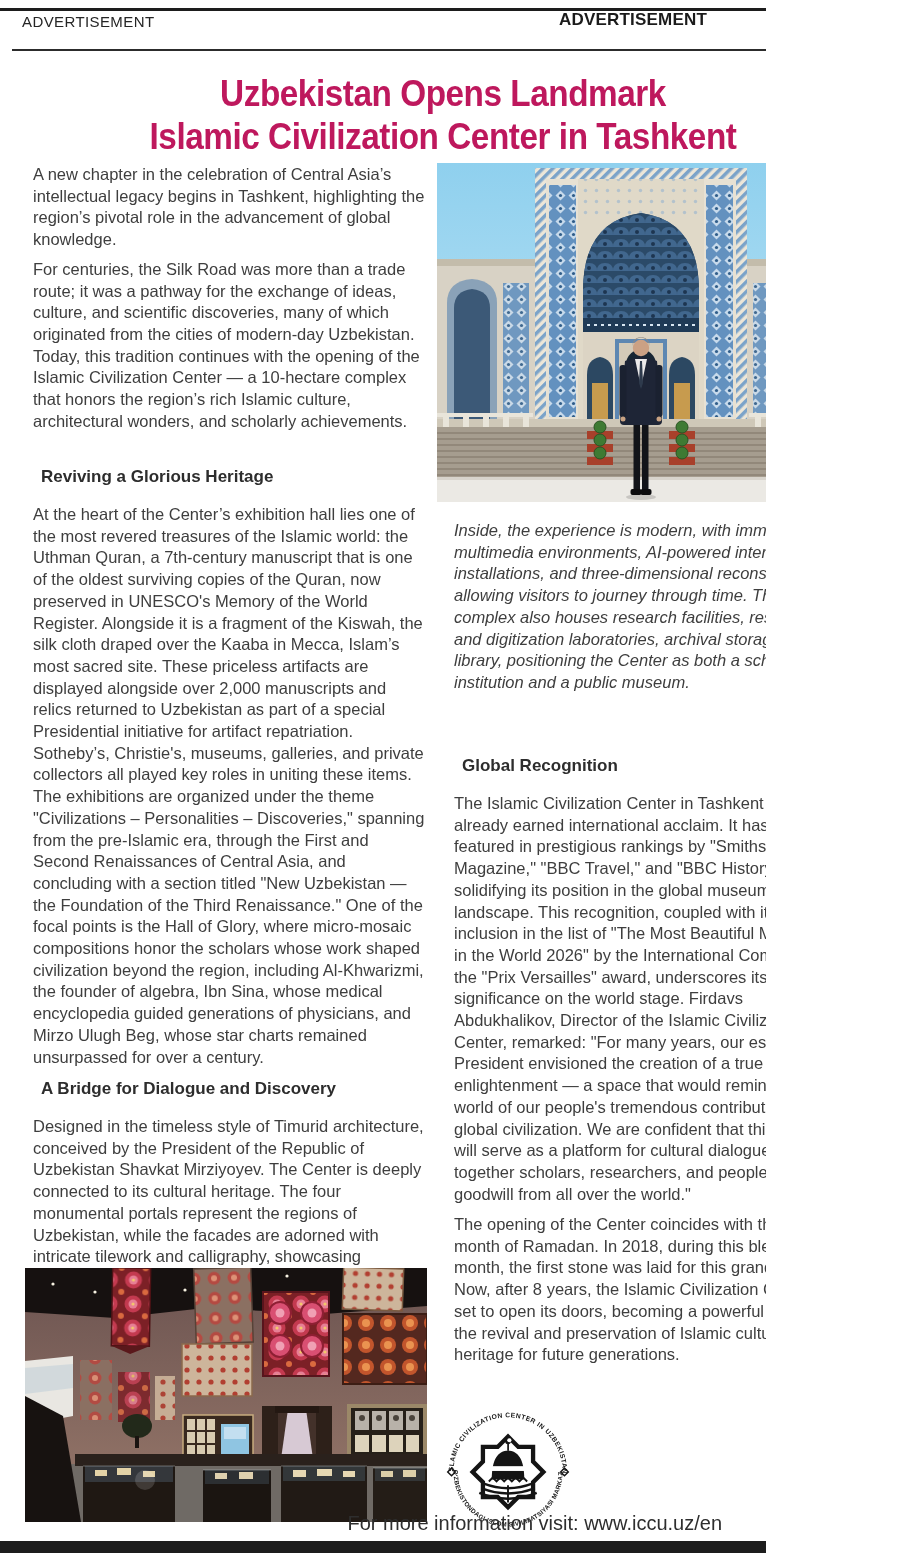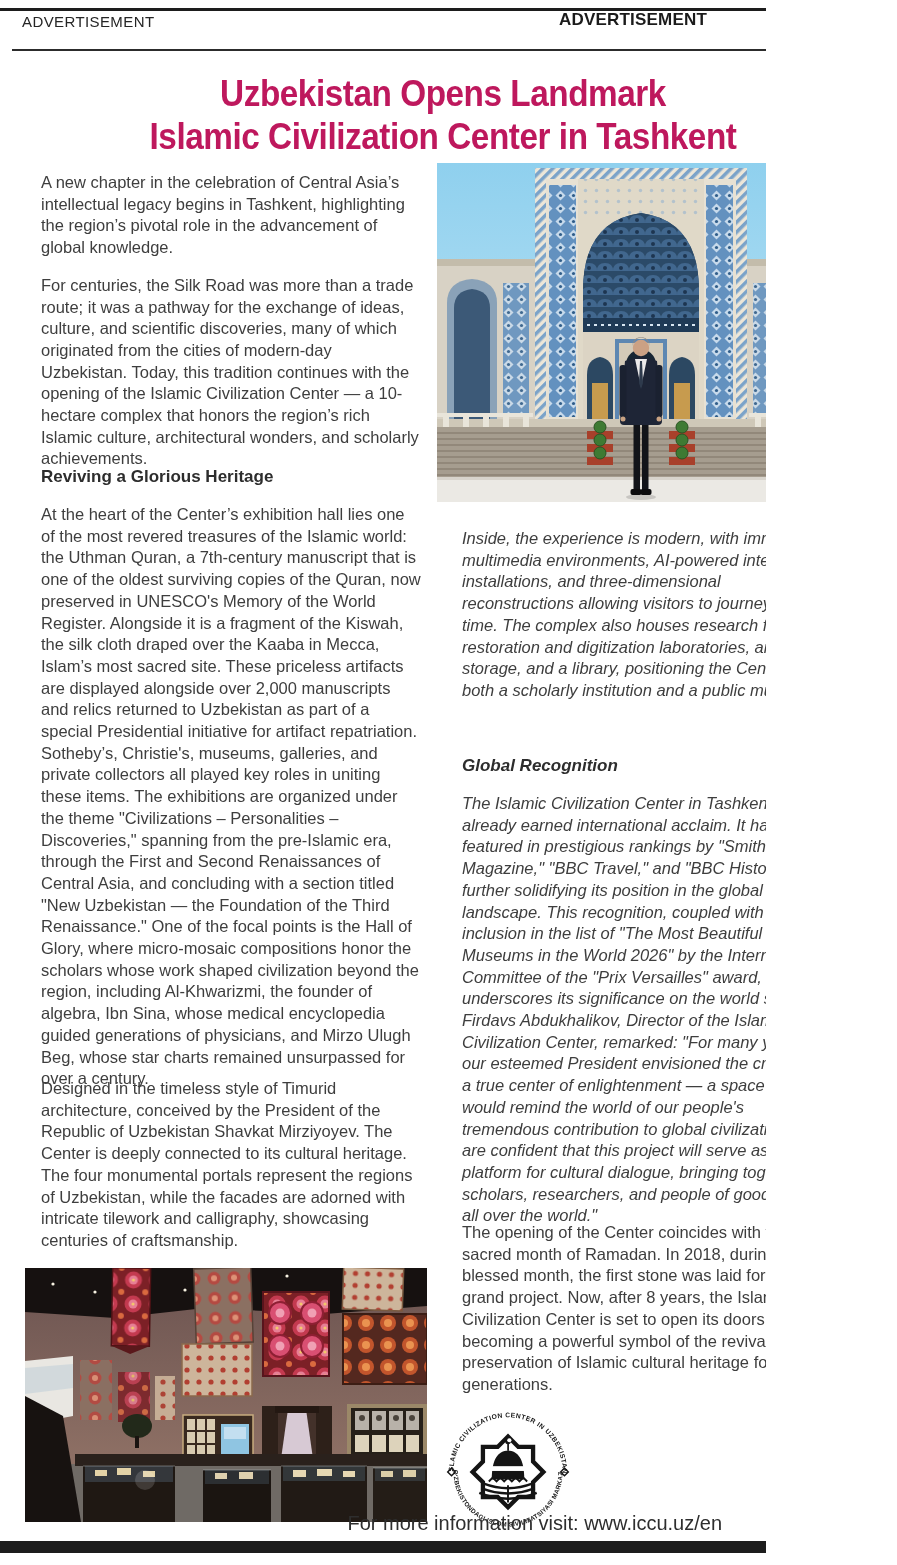--- a/index.html
+++ b/index.html
@@ -12,27 +12,27 @@
   .thin-rule{position:absolute;left:12px;top:49px;width:835px;height:2px;background:#2c2c2c;}
   
   .adv-left{position:absolute;left:22px;top:13px;font-size:15px;letter-spacing:.4px;color:#252525;}
   .adv-right{position:absolute;right:59px;top:10px;font-size:17px;font-weight:600;letter-spacing:.2px;color:#1b1b1b;}
   
   .title{position:absolute;left:1px;top:60px;width:860px;margin:12px;text-align:center;
          font-weight:bold;color:#be185d;font-size:37px;line-height:43px;letter-spacing:-.5px;}
   .title span{display:block;transform:scaleX(.9);transform-origin:center;}
   
   .block{position:absolute;width:412px;font-size:16.5px;line-height:21.7px;color:#3e3e3e;}
-  .block p{margin:16px;}
+  .block p{margin:8px;}
   .block h2{margin:16px;font-size:17px;line-height:22px;color:#2d2d2d;}
   .intro{left:25px;top:156px;}
   .sec0{left:25px;top:450px;}
   .sec1{left:25px;top:1062px;}
   .lead{left:446px;top:512px;width:405px;font-style:italic;}
-  .sec2{left:446px;top:739px;width:405px;font-style:italic;}
+  .sec2{left:446px;top:739px;width:405px;}
   .sec3{left:446px;top:1206px;width:405px;}
   
   .photo-building{position:absolute;left:437px;top:163px;width:408px;height:339px;}
   .photo-museum{position:absolute;left:25px;top:1268px;width:402px;height:254px;}
   .photo-building svg,.photo-museum svg{display:block;}
   
   .logo{position:absolute;left:441px;top:1400px;width:134px;height:140px;}
   .logo .arc{font-family:"Liberation Sans",sans-serif;font-weight:bold;fill:#141414;}
   .footer-info{position:absolute;right:44px;top:1512px;font-size:20px;color:#2e2e2e;}
 </style>
@@ -58,20 +58,21 @@
     <p>A new chapter in the celebration of Central Asia’s intellectual legacy begins in Tashkent, highlighting the region’s pivotal role in the advancement of global knowledge.</p>
     <p>For centuries, the Silk Road was more than a trade route; it was a pathway for the exchange of ideas, culture, and scientific discoveries, many of which originated from the cities of modern-day Uzbekistan. Today, this tradition continues with the opening of the Islamic Civilization Center — a 10-hectare complex that honors the region’s rich Islamic culture, architectural wonders, and scholarly achievements.</p>
   </div>
 
   <div class="block sec0">
     <h2>Reviving a Glorious Heritage</h2>
     <p>At the heart of the Center’s exhibition hall lies one of the most revered treasures of the Islamic world: the Uthman Quran, a 7th-century manuscript that is one of the oldest surviving copies of the Quran, now preserved in UNESCO's Memory of the World Register. Alongside it is a fragment of the Kiswah, the silk cloth draped over the Kaaba in Mecca, Islam’s most sacred site. These priceless artifacts are displayed alongside over 2,000 manuscripts and relics returned to Uzbekistan as part of a special Presidential initiative for artifact repatriation. Sotheby’s, Christie's, museums, galleries, and private collectors all played key roles in uniting these items. The exhibitions are organized under the theme "Civilizations – Personalities – Discoveries," spanning from the pre-Islamic era, through the First and Second Renaissances of Central Asia, and concluding with a section titled "New Uzbekistan — the Foundation of the Third Renaissance." One of the focal points is the Hall of Glory, where micro-mosaic compositions honor the scholars whose work shaped civilization beyond the region, including Al-Khwarizmi, the founder of algebra, Ibn Sina, whose medical encyclopedia guided generations of physicians, and Mirzo Ulugh Beg, whose star charts remained unsurpassed for over a century.</p>
   </div>
 
   <div class="block sec1">
+    <h2>A Bridge for Dialogue and Discovery</h2>
     <p>Designed in the timeless style of Timurid architecture, conceived by the President of the Republic of Uzbekistan Shavkat Mirziyoyev. The Center is deeply connected to its cultural heritage. The four monumental portals represent the regions of Uzbekistan, while the facades are adorned with intricate tilework and calligraphy, showcasing centuries of craftsmanship.</p>
   </div>
 
   <div class="photo-building">
     <svg viewBox="0 0 408 339" width="408" height="339">
       <defs>
         <linearGradient id="sky" x1="0" y1="0" x2="0" y2="1">
           <stop offset="0" stop-color="#8fd0ee"></stop>
             <stop offset="1" stop-color="#c6e7f6"></stop>
         </linearGradient>

